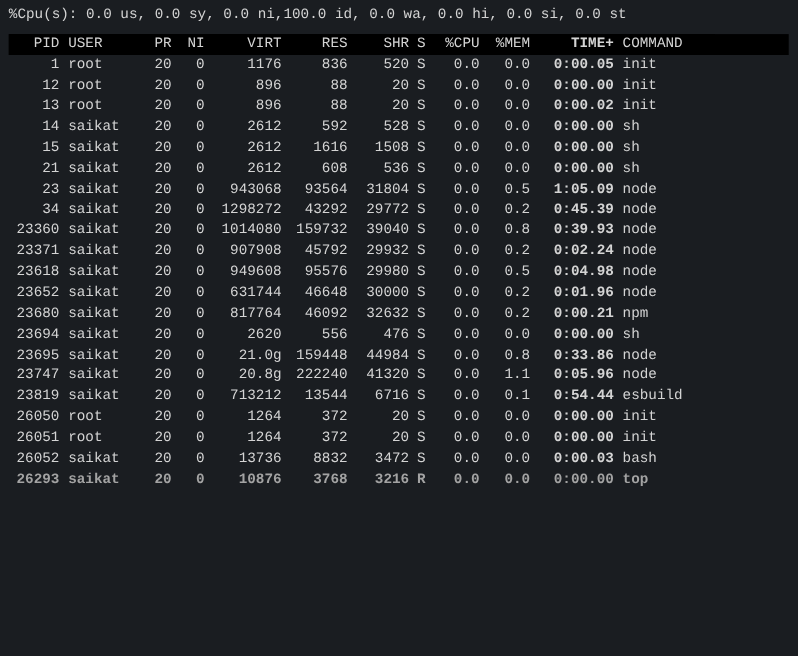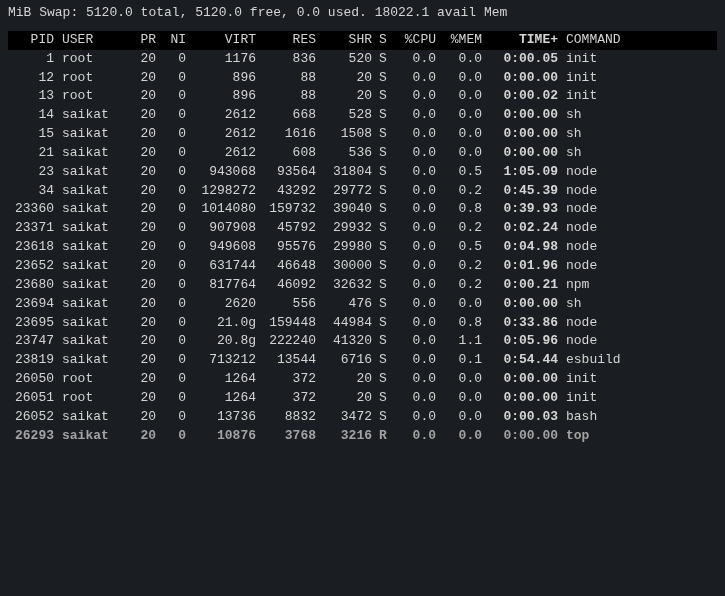--- a/index.html
+++ b/index.html
@@ -48,21 +48,21 @@
     .col-cpu { width: 46px; }
     .col-mem { width: 46px; }
     .col-time { width: 76px; font-weight: bold; }
     .col-command { width: 90px; text-align: left; padding-left: 6px; }
     .header-row .col { background: #000; }
   </style>
 </head>
 <body>
 
 <div>
-  <div class="summary-line">MiB Swap:   5120.0 total,   5120.0 free,      0.0 used.  18022.1 avail Mem</div>
+  <div class="summary-line">%Cpu(s):  0.0 us,  0.0 sy,  0.0 ni,100.0 id,  0.0 wa,  0.0 hi,  0.0 si,  0.0 st</div>
 </div>
 
 <div class="header-row">
   <div class="col col-pid">PID</div>
   <div class="col col-user">USER</div>
   <div class="col col-pr">PR</div>
   <div class="col col-ni">NI</div>
   <div class="col col-virt">VIRT</div>
   <div class="col col-res">RES</div>
   <div class="col col-shr">SHR</div>
@@ -115,21 +115,21 @@
       <div class="col col-mem">0.0</div>
       <div class="col col-time">0:00.02</div>
       <div class="col col-command">init</div>
     </div>
     <div class="process-row">
       <div class="col col-pid">14</div>
       <div class="col col-user">saikat</div>
       <div class="col col-pr">20</div>
       <div class="col col-ni">0</div>
       <div class="col col-virt">2612</div>
-      <div class="col col-res">668</div>
+      <div class="col col-res">592</div>
       <div class="col col-shr">528</div>
       <div class="col col-s">S</div>
       <div class="col col-cpu">0.0</div>
       <div class="col col-mem">0.0</div>
       <div class="col col-time">0:00.00</div>
       <div class="col col-command">sh</div>
     </div>
     <div class="process-row">
       <div class="col col-pid">15</div>
       <div class="col col-user">saikat</div>

